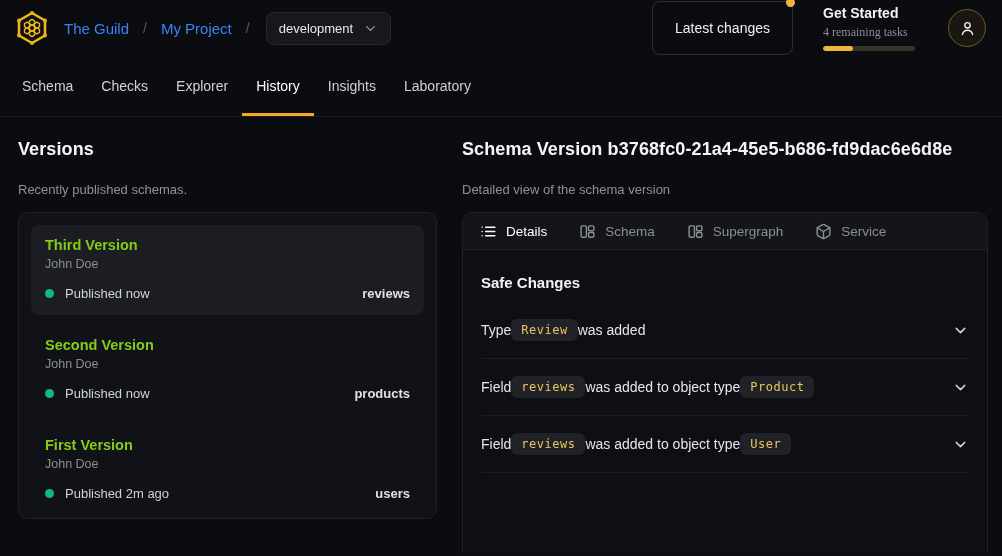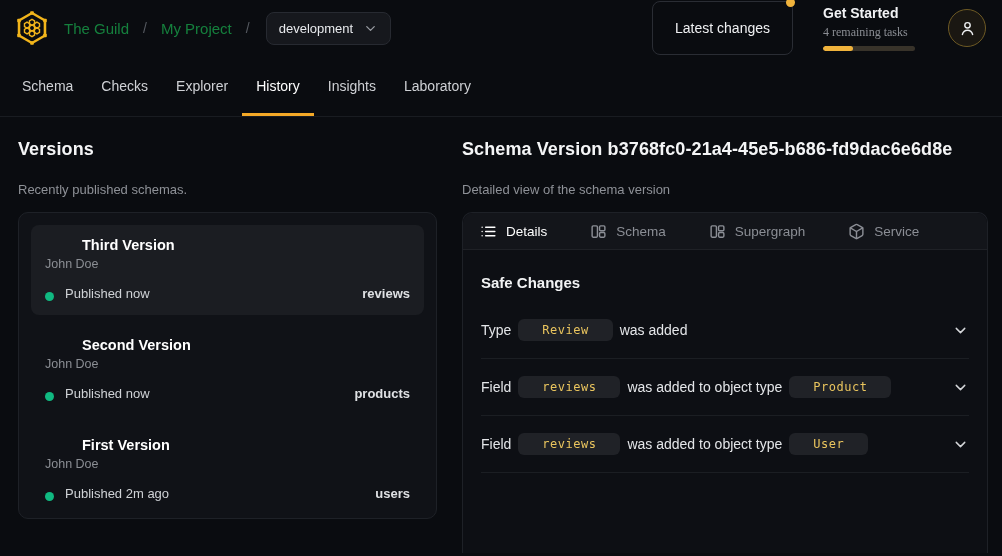--- a/index.html
+++ b/index.html
@@ -10,21 +10,21 @@
     font-family:"Liberation Sans", sans-serif;
     position:relative;
   }
   
   header {
     height:56px; display:flex; align-items:center;
     justify-content:space-between; padding:0 16px 0 14px;
   }
   .h-left { display:flex; align-items:center; }
   .logo { width:36px; height:36px; display:flex; align-items:center; justify-content:center; cursor:pointer; }
-  .crumb { color:#15803d; font-size:15px; text-decoration:none; margin:2px 6px; cursor:pointer; }
+  .crumb { color:#3b82f6; font-size:15px; text-decoration:none; margin:2px 6px; cursor:pointer; }
   .crumb:first-of-type { margin-left:14px; }
   .sep { color:#565a61; font-size:14px; margin:0 8px; }
   .target-select {
     display:flex; align-items:center; gap:10px;
     background:#16181d; border:1px solid #272a31; border-radius:8px;
     color:#e8eaed; font-size:13px; font-family:inherit;
     padding:0 12px; height:33px; margin-left:8px; cursor:pointer;
   }
   .h-right { display:flex; align-items:center; gap:30px; }
   .latest-changes {
@@ -67,52 +67,52 @@
   .col-left { width:419px; flex:none; }
   .col-right { flex:1; min-width:0; }
   h2 { font-size:18px; font-weight:700; color:#f4f5f6; letter-spacing:.1px; }
   .subtitle { font-size:13px; color:#8e9197; margin-top:22px; }
   .versions-box {
     margin-top:15px; background:#101217; border:1px solid #1e2127;
     border-radius:10px; padding:12px; height:307px;
   }
   .vcard { border-radius:8px; padding:12px 14px 14px; margin-bottom:10px; cursor:pointer; }
   .vcard.selected { background:#1b1d22; }
-  .vc-name { font-size:14.5px; font-weight:600; color:#ffffff;margin-left:37px; }
+  .vc-name { font-size:14.5px; font-weight:600; color:#84cc16; }
   .vc-author { font-size:12.5px; color:#8b8e94; margin-top:4px; }
-  .vc-row { display:flex; align-items:flex-end; margin-top:15px; }
+  .vc-row { display:flex; align-items:center; margin-top:15px; }
   .vc-dot { width:9px; height:9px; border-radius:50%; background:#10b981; margin-right:11px; flex:none; }
   .vc-status { font-size:13px; color:#cfd2d6; }
   .vc-service { margin-left:auto; font-size:13px; font-weight:700; color:#dfe1e4; }
   
   .detail-box {
     margin-top:15px; border:1px solid #1e2127; border-bottom:none;
     border-radius:10px 10px 0 0; background:#0d0f14; min-height:341px;
   }
   .detail-tabs {
-    display:flex; align-items:center; gap:43px; height:37px;
+    display:flex; align-items:center; gap:32px; height:37px;
     background:#13151a; border-bottom:1px solid #1f2126;
     border-radius:10px 10px 0 0; padding:0 17px;
   }
   .dtab {
     display:flex; align-items:center; gap:9px; font-size:13.5px;
     color:#8b8e95; cursor:pointer; text-decoration:none;
   }
   .dtab.active { color:#ffffff; }
   .dtab svg { flex:none; }
   .detail-body { padding:17px 18px 0; }
   .section-title { font-size:15px; font-weight:700; color:#f2f3f4; margin:7px 0 11px; }
   .change-row {
-    display:flex; align-items:center; gap:7px; min-height:57px;
+    display:flex; align-items:center; gap:0; min-height:57px;
     border-bottom:1px solid #1b1e23; font-size:14px; color:#e4e6e9;
   }
   .badge {
     font-family:"DejaVu Sans Mono", monospace; font-size:12px;
     letter-spacing:.5px; background:#202227; color:#eac55e;
-    padding:4px 24px; border-radius:6px; white-space:nowrap;
+    padding:4px 10px; border-radius:6px; white-space:nowrap;
   }
   .chev { margin-left:auto; color:#d4d6d9; display:flex; }
   .icon { display:flex; color:currentColor; }
 </style>
 </head>
 <body>
 
 <header>
   <div class="h-left">
     <div class="logo">

